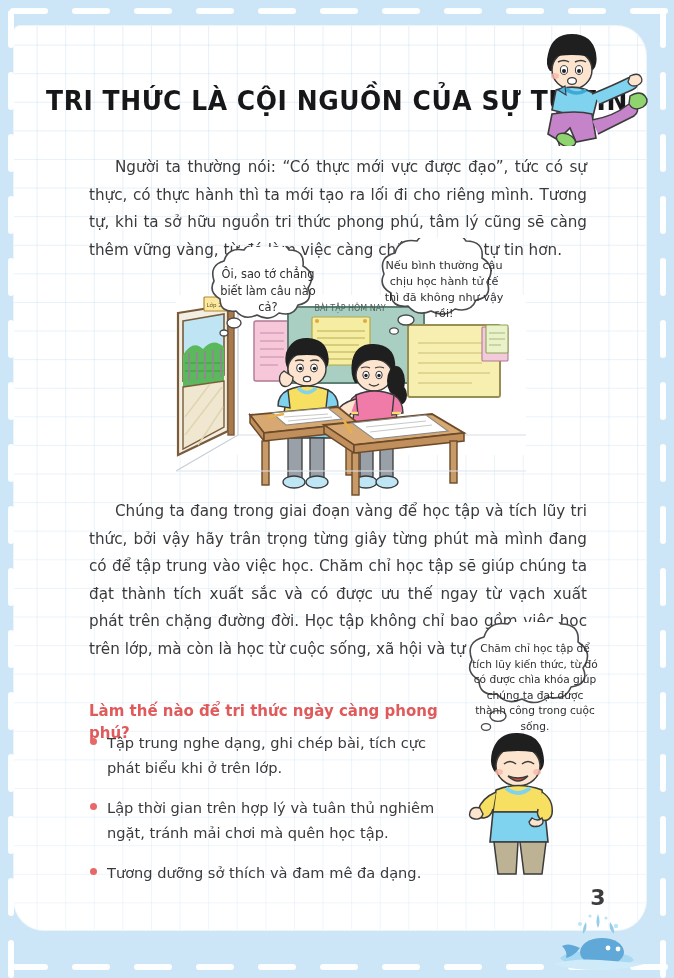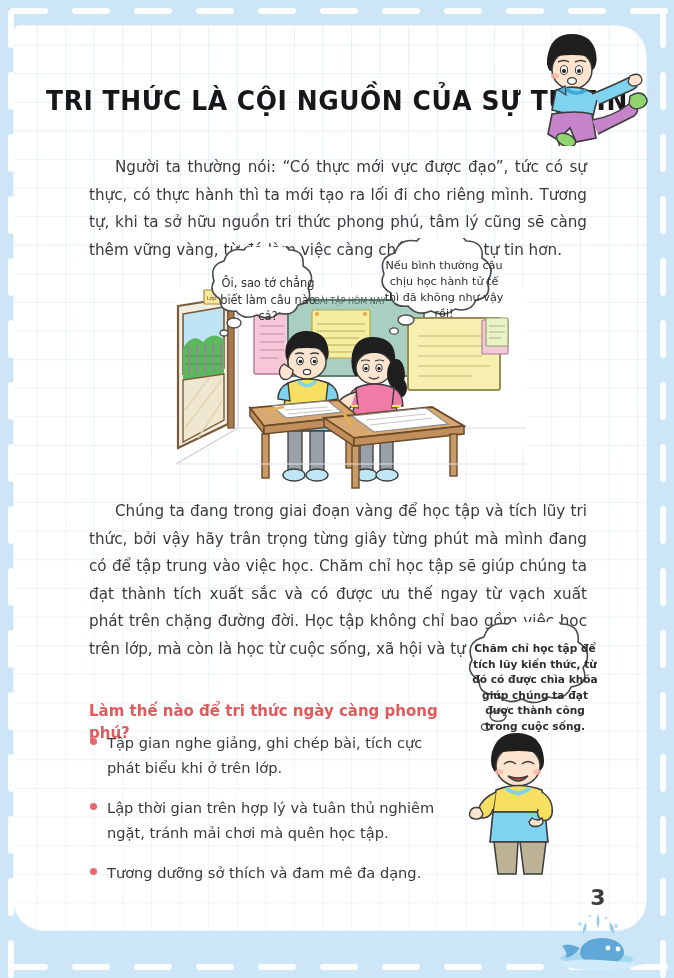--- a/index.html
+++ b/index.html
@@ -69,24 +69,24 @@
 
   
   .bubble{position:absolute;color:#2e2e30;text-align:center;}
   .bubble .txt{position:relative;z-index:4;padding:4px 12px;}
 
   
   #bubble1{left:190px;top:247px;width:132px;height:78px;font-size:11.4px;line-height:16.5px;}
   
   #bubble2{left:358px;top:238px;width:148px;height:84px;font-size:11.2px;line-height:16px;}
   
-  #bubble3{left:444px;top:622px;width:158px;height:92px;font-size:10.6px;line-height:15.5px;font-weight:bold;}
-
-  
-  #classroom{position:absolute;left:176px;top:288px;width:350px;height:202px;}
+  #bubble3{left:444px;top:622px;width:158px;height:92px;font-size:10.6px;line-height:15.5px;}
+
+  
+  #classroom{position:absolute;left:176px;top:295px;width:350px;height:202px;}
   
   #boybottom{position:absolute;left:466px;top:726px;width:120px;height:150px;}
   
   #boytop{position:absolute;left:534px;top:28px;width:126px;height:118px;}
   
   #pagenum{position:absolute;left:578px;top:885px;width:40px;text-align:center;
     font-size:22px;font-weight:bold;color:#3d3d40;font-family:"DejaVu Sans","Liberation Sans",sans-serif;}
   #whale{position:absolute;left:546px;top:908px;width:104px;height:62px;}
 </style>
 </head>
@@ -345,21 +345,21 @@
       <line x1="0" y1="176" x2="350" y2="176" stroke="#dfe4ea" stroke-width="1.2"></line>
     </svg>
   </div>
 
   <div class="bubble" id="bubble1">
     <svg width="132" height="92" viewBox="0 0 132 92" style="position:absolute;left:0;top:0;">
       <path d="M24 34 q-5 -16 10 -20 q4 -14 20 -11 q8 -12 23 -5 q14 -7 22 5 q16 0 14 16 q14 8 5 22 q6 14 -10 17 q-4 12 -19 8 q-10 9 -22 2 q-13 6 -21 -4 q-16 2 -16 -12 q-12 -7 -6 -18z" fill="#ffffff" stroke="#4a4a4d" stroke-width="1.6" stroke-linejoin="round"></path>
       <ellipse cx="44" cy="76" rx="7" ry="5" fill="#fff" stroke="#4a4a4d" stroke-width="1.4"></ellipse>
       <ellipse cx="34" cy="86" rx="4" ry="3" fill="#fff" stroke="#4a4a4d" stroke-width="1.3"></ellipse>
     </svg>
-    <div class="txt" style="position:absolute;left:14px;top:15px;width:104px;margin-top:9px;">Ôi, sao tớ chẳng biết làm câu nào cả?</div>
+    <div class="txt" style="position:absolute;left:14px;top:15px;width:104px;">Ôi, sao tớ chẳng biết làm câu nào cả?</div>
   </div>
 
   <div class="bubble" id="bubble2">
     <svg width="148" height="100" viewBox="0 0 148 100" style="position:absolute;left:0;top:0;">
       <path d="M26 36 q-6 -17 11 -21 q4 -15 22 -12 q9 -13 25 -5 q15 -8 24 5 q18 0 16 17 q15 9 5 24 q6 15 -11 18 q-5 13 -21 9 q-11 9 -24 2 q-14 6 -23 -5 q-17 2 -17 -13 q-13 -7 -7 -19z" fill="#ffffff" stroke="#4a4a4d" stroke-width="1.6" stroke-linejoin="round"></path>
       <ellipse cx="48" cy="82" rx="8" ry="5" fill="#fff" stroke="#4a4a4d" stroke-width="1.4"></ellipse>
       <ellipse cx="36" cy="93" rx="4.4" ry="3.2" fill="#fff" stroke="#4a4a4d" stroke-width="1.3"></ellipse>
     </svg>
     <div class="txt" style="position:absolute;left:14px;top:16px;width:120px;">Nếu bình thường cậu chịu học hành tử tế thì đã không như vậy rồi!</div>
   </div>
@@ -371,21 +371,21 @@
       <path d="M28 38 q-7 -18 12 -23 q5 -16 24 -13 q10 -14 27 -5 q16 -9 26 5 q19 0 17 18 q16 10 5 26 q7 16 -12 19 q-5 14 -23 10 q-12 10 -26 2 q-15 7 -25 -5 q-18 2 -18 -14 q-14 -8 -7 -20z" fill="#ffffff" stroke="#4a4a4d" stroke-width="1.6" stroke-linejoin="round"></path>
       <ellipse cx="54" cy="94" rx="8" ry="5.4" fill="#fff" stroke="#4a4a4d" stroke-width="1.4"></ellipse>
       <ellipse cx="42" cy="105" rx="4.6" ry="3.4" fill="#fff" stroke="#4a4a4d" stroke-width="1.3"></ellipse>
     </svg>
     <div class="txt" style="position:absolute;left:14px;top:15px;width:130px;">Chăm chỉ học tập để tích lũy kiến thức, từ đó có được chìa khóa giúp chúng ta đạt được thành công trong cuộc sống.</div>
   </div>
 
   <div id="howto">Làm thế nào để tri thức ngày càng phong phú?</div>
 
   <ul class="bullets">
-    <li>Tập gian nghe giảng, ghi chép bài, tích cực phát biểu khi ở trên lớp.</li>
+    <li>Tập trung nghe dạng, ghi chép bài, tích cực phát biểu khi ở trên lớp.</li>
     <li>Lập thời gian trên hợp lý và tuân thủ nghiêm ngặt, tránh mải chơi mà quên học tập.</li>
     <li>Tương dưỡng sở thích và đam mê đa dạng.</li>
   </ul>
 
   <div id="boybottom">
     <svg width="120" height="150" viewBox="0 0 120 150">
       <path d="M26 26 q6 -20 26 -19 q21 1 25 20 q3 13 -3 18 l-45 1 q-6 -7 -3 -20z" fill="#1f1f1f"></path>
       <ellipse cx="52" cy="40" rx="22" ry="20" fill="#fde4cf" stroke="#3b3b3b" stroke-width="1.5"></ellipse>
       <path d="M29 28 q9 -13 23 -12 q17 1 23 13 q-6 -4 -23 -4 q-15 0 -23 3z" fill="#1f1f1f"></path>
       <path d="M38 38 q6 -5 12 0" stroke="#3b3b3b" stroke-width="1.6" fill="none"></path>

